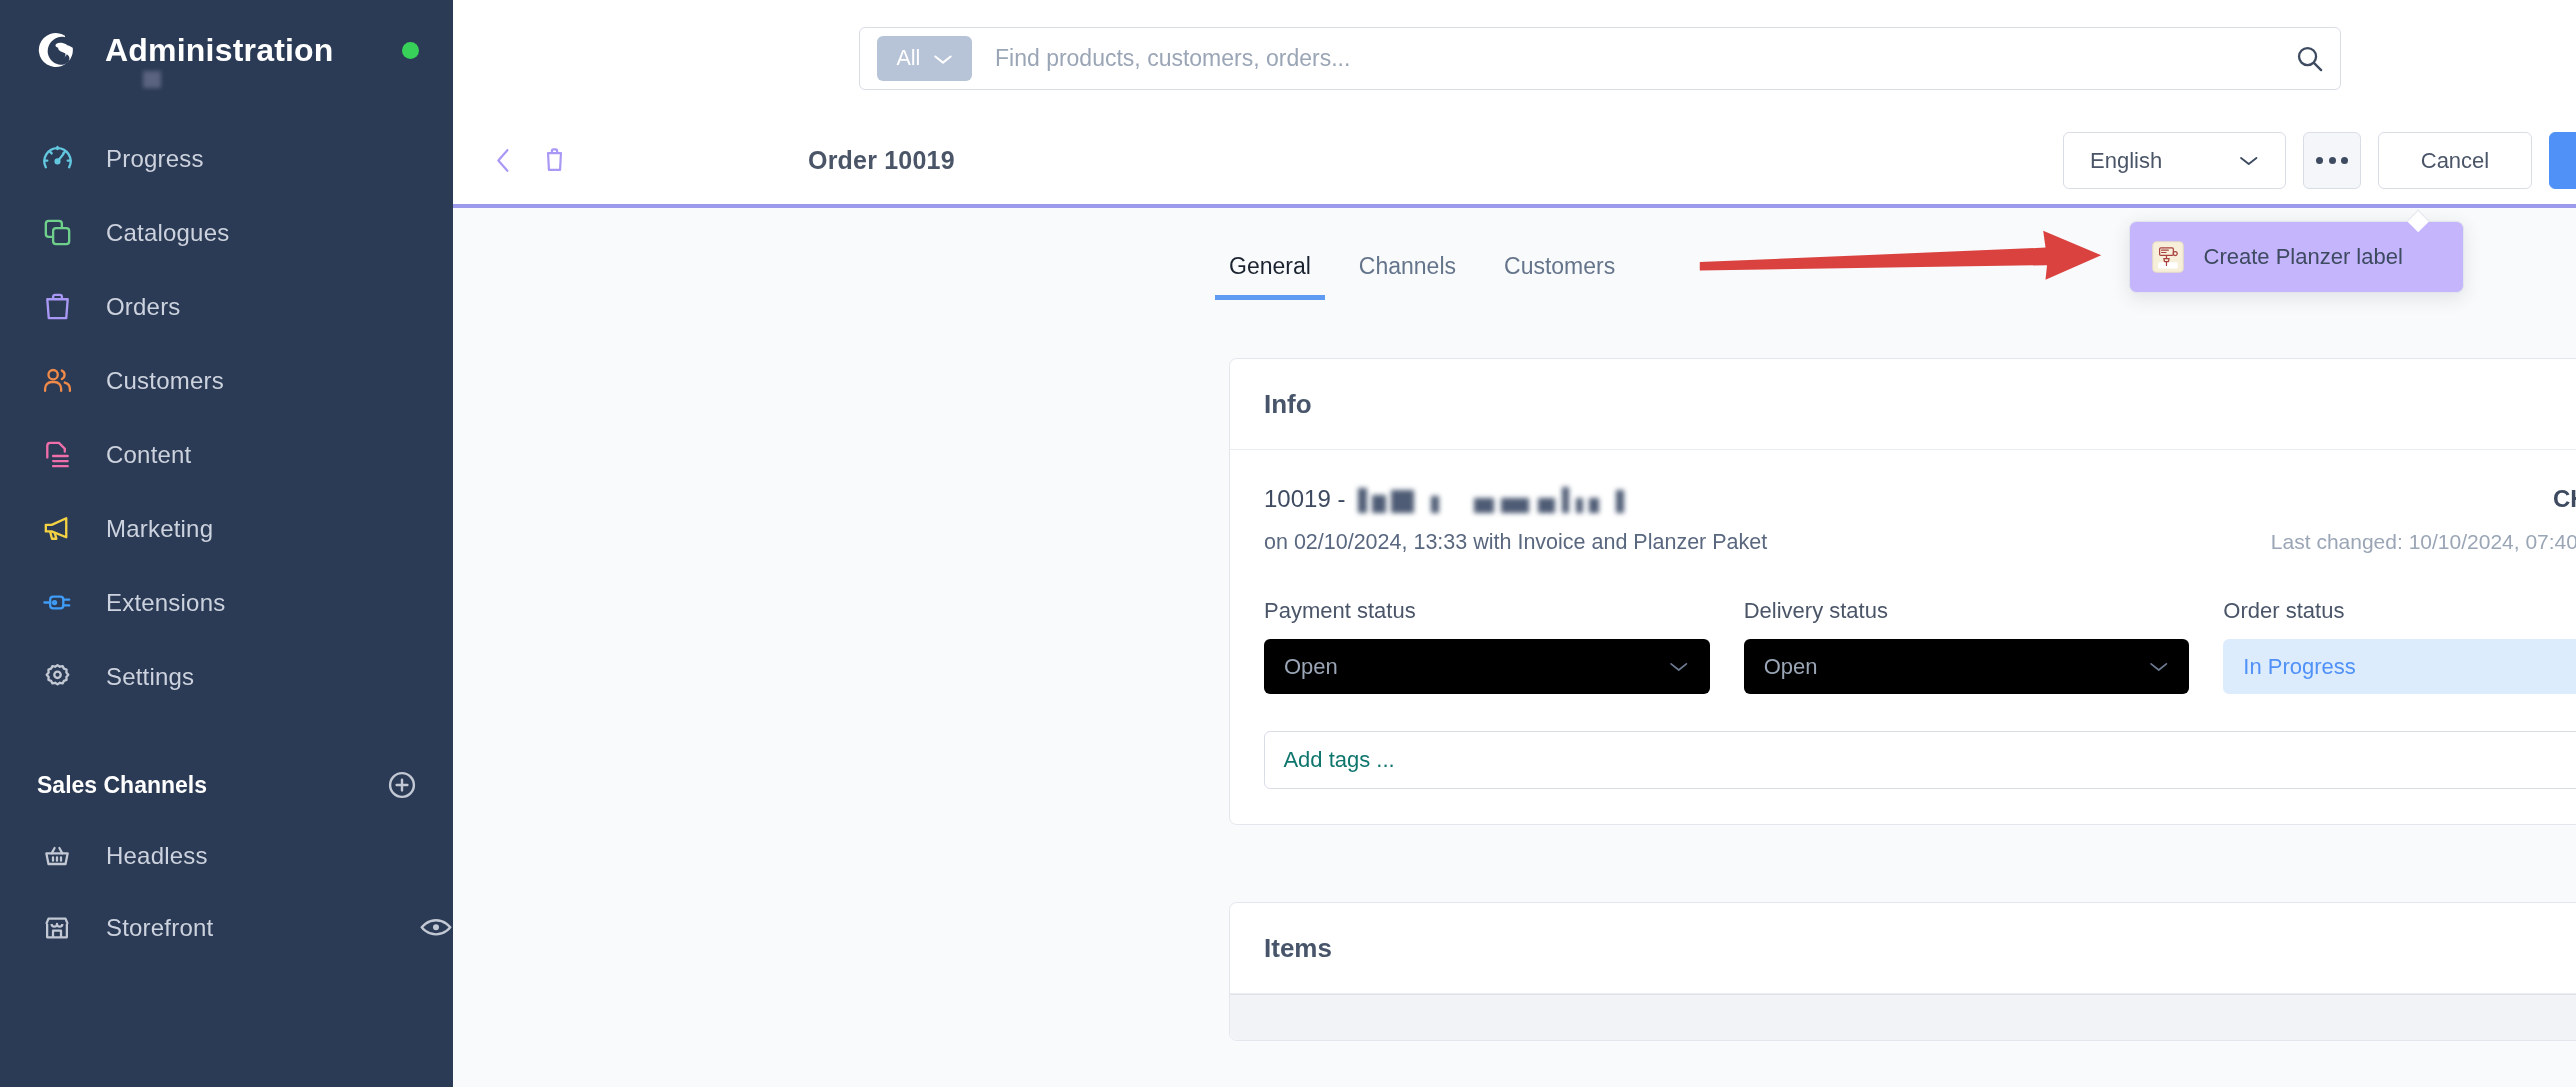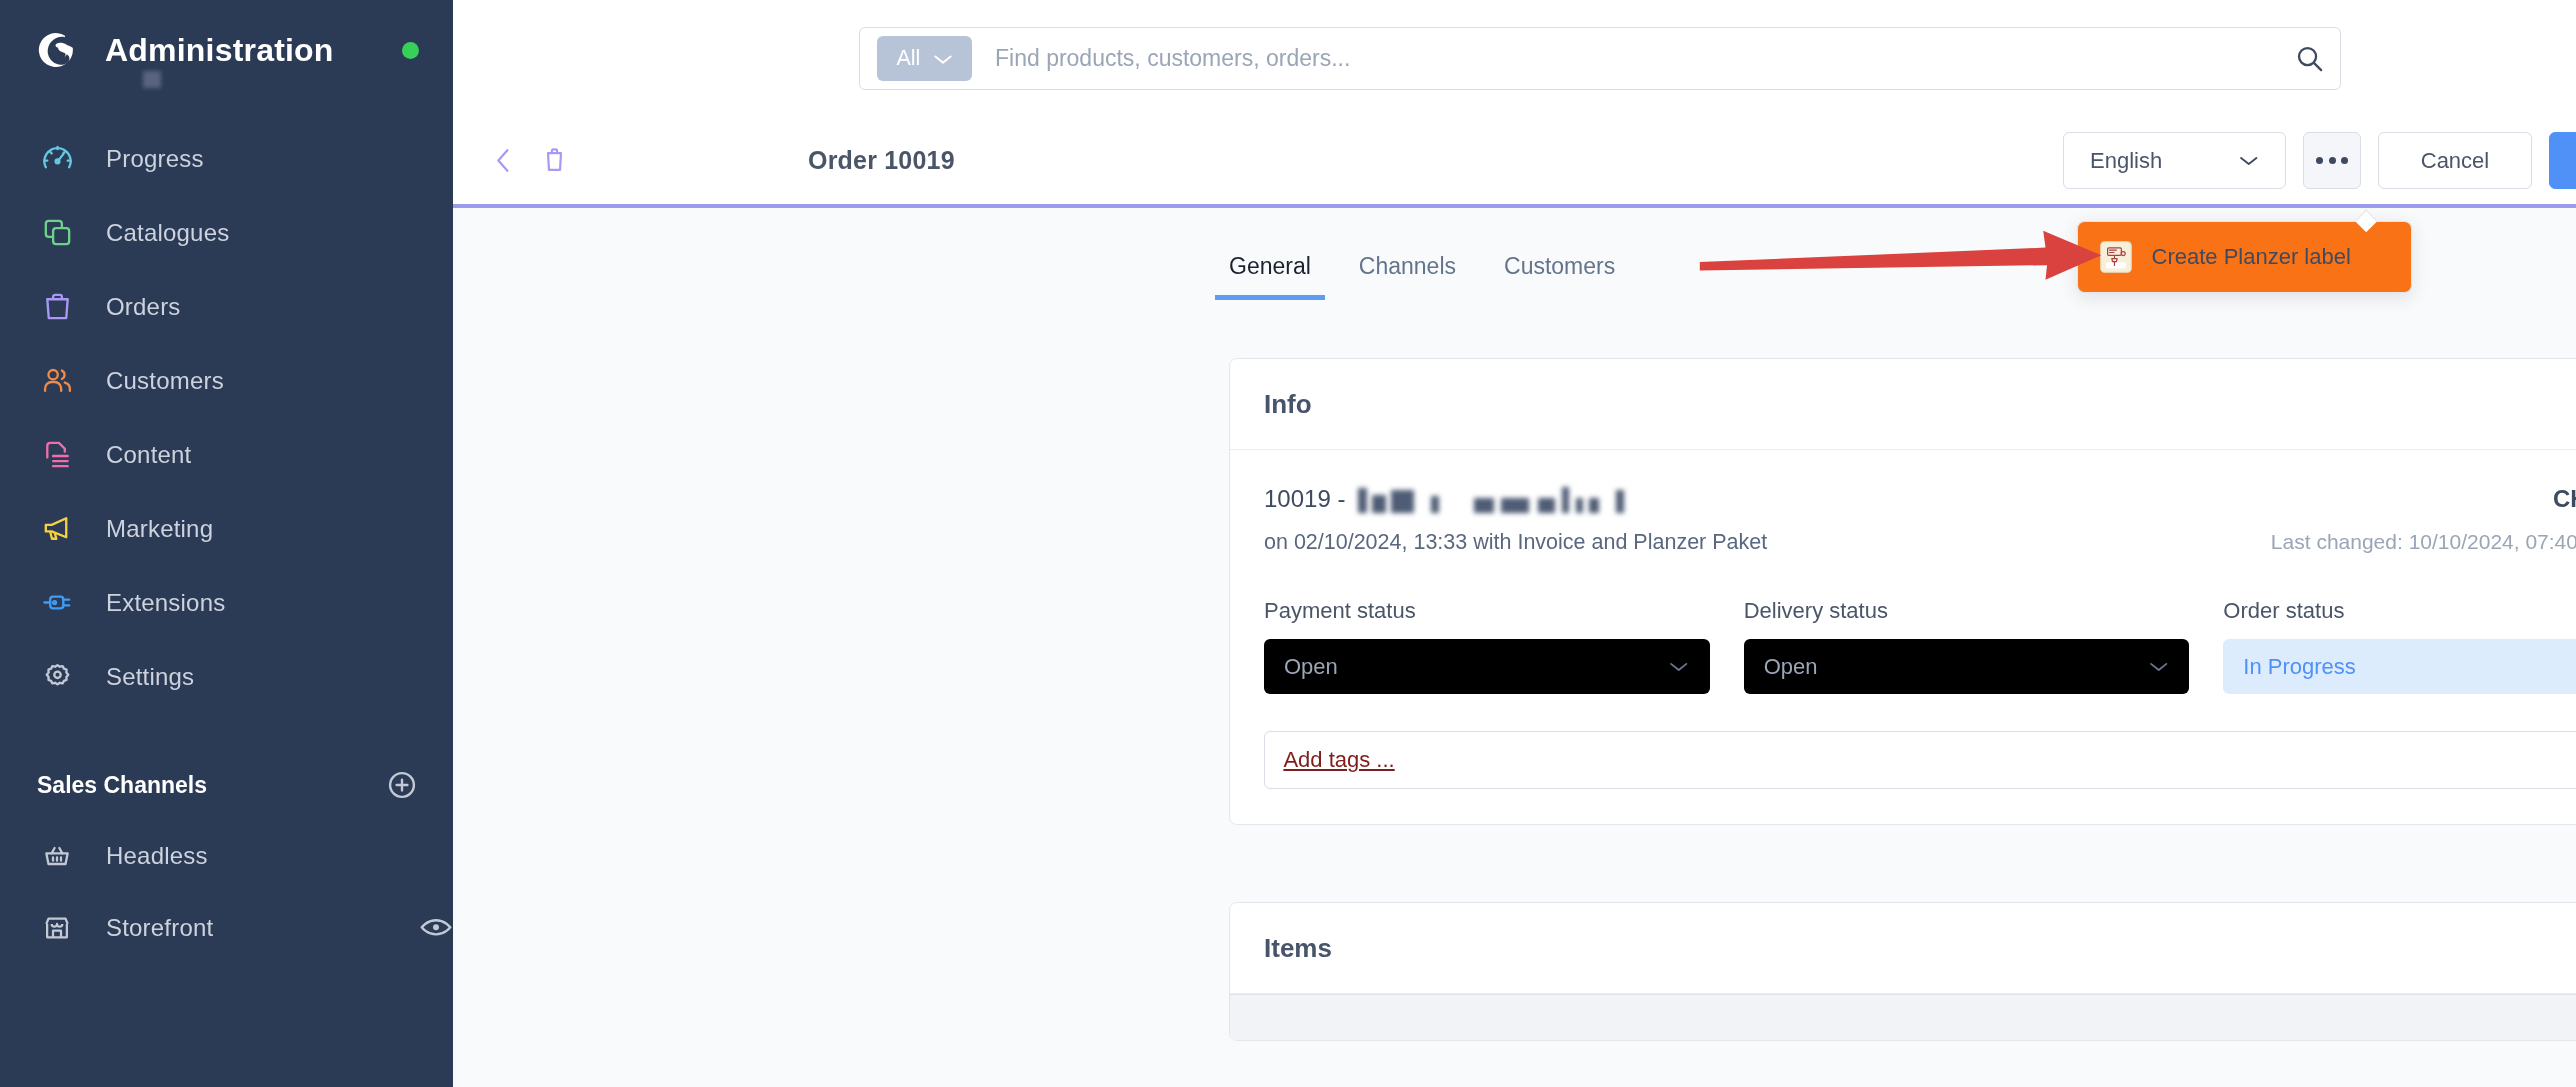--- a/index.html
+++ b/index.html
@@ -106,22 +106,22 @@
   .btn-lang { width: 223px; justify-content: space-between; }
   .btn-lang svg { width: 21.5px; height: 14px; }
   .btn-ctx { width: 58px; padding: 0; background: #f4f6f9; }
   .btn-ctx .dots { display: flex; gap: 5.4px; }
   .btn-ctx .dots i { width: 7px; height: 7px; background: #3d4a60; border-radius: 50%; display: block; }
   .btn-cancel { width: 154px; }
   .btn-save { width: 127px; background: #4f91f7; border-color: #4f91f7; color: #fff; }
 
   
   .ctxmenu {
-    position: absolute; left: 1624px; top: 221px;
-    width: 335px; background: #f97316;
+    position: absolute; left: 1676px; top: 221px;
+    width: 335px; background: #c4b5fd;
     border: 1.5px solid #e1e5ec; border-radius: 7.7px;
     box-shadow: 0 4.6px 18.4px rgba(40,50,70,.12);
     z-index: 40; padding: 10.8px 0;
   }
   .ctxmenu:before {
     content: ""; position: absolute; top: -9.2px; right: 37px;
     width: 15.4px; height: 15.4px; background: #fff;
     border-left: 1.5px solid #e1e5ec; border-top: 1.5px solid #e1e5ec;
     transform: rotate(45deg);
   }
@@ -173,21 +173,21 @@
   }
   .select .val { font-size: 22px; color: #9aa5b6; }
   .select .cv { margin-left: auto; width: 21.5px; height: 14px; }
   .select.hl { background: #ddecfd; }
   .select.hl .val { color: #4f91f7; }
 
   .tags {
     margin-top: 37px; height: 58px; border: 1.5px solid #d8dde6; border-radius: 6.1px;
     display: flex; align-items: center; padding: 0 18.4px; background: #fff; cursor: text;
   }
-  .tags .ph { font-size: 22px; color: #7f1d1d; text-decoration: underline; }
+  .tags .ph { font-size: 22px; color: #0f766e; }
 
   .card.items { margin-top: 77px; }
   .items-foot { height: 46px; background: #f1f3f6; border-top: 1.5px solid #dfe3e9;
                 border-bottom-left-radius: 7.7px; border-bottom-right-radius: 7.7px; }
 </style>
 </head>
 <body>
 
 <div class="app">
 

